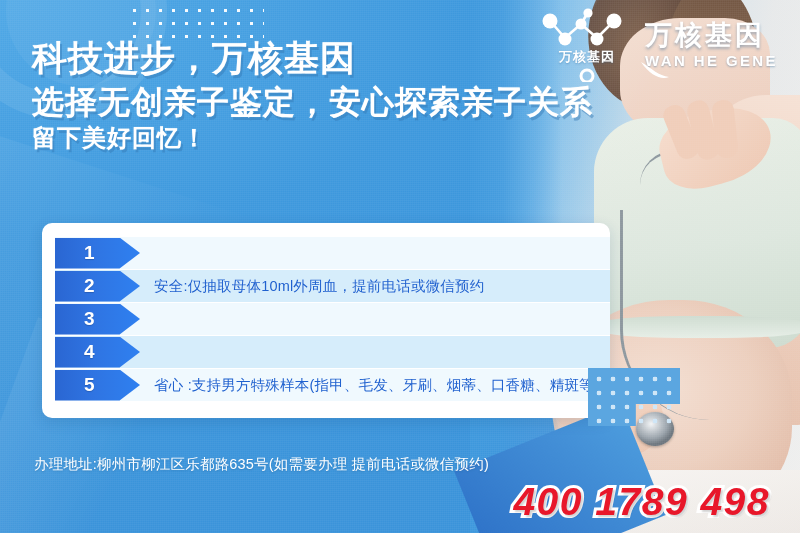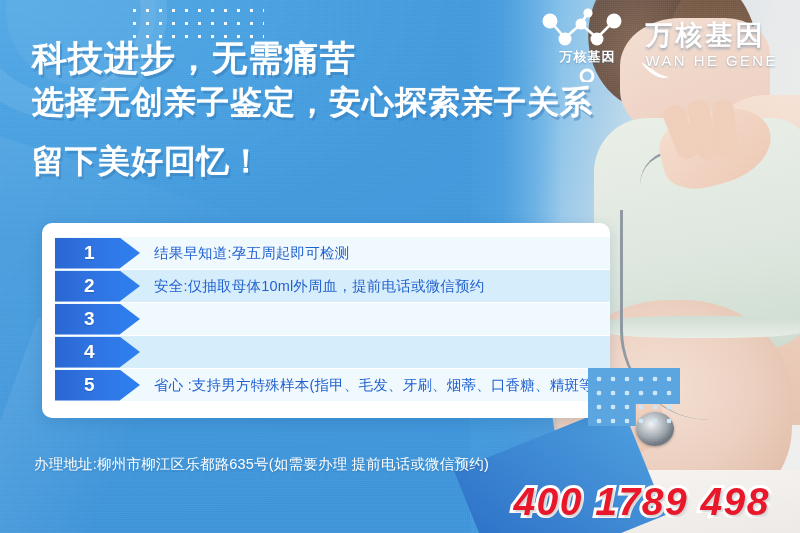--- a/index.html
+++ b/index.html
@@ -195,21 +195,21 @@
   .hl-line {
     color:#ffffff;
     font-weight:bold;
     letter-spacing:1px;
     line-height:1.04;
     text-shadow:2px 3px 0 rgba(50,120,180,.45), 0 0 1px rgba(255,255,255,.6);
     white-space:nowrap;
   }
   .hl1 { font-size:35px; position:relative; }
   .hl2 { font-size:32px; margin-top:12px;font-family:Liberation Mono, monospace; }
-  .hl3 { font-size:32px; margin-top:23px; }
+  .hl3 { font-size:24px; margin-top:4px; }
 
   
   .dotgrid {
     position:absolute;
     left:128px; top:4px;
     width:136px; height:42px;
     background-image:radial-gradient(#ffffff 1.6px, rgba(255,255,255,0) 1.9px);
     background-size:13px 13px;
     opacity:.95;
     z-index:7;
@@ -229,21 +229,21 @@
     text-align:center;
     color:#fff; font-size:13px; font-weight:bold; letter-spacing:1px;
     text-shadow:0 1px 2px rgba(30,90,140,.35);
   }
   .logo-words { display:flex; flex-direction:column; line-height:1; }
   .lw-cn {
     color:#fff; font-size:27px; font-weight:bold; letter-spacing:3px;
     text-shadow:0 2px 3px rgba(30,90,140,.4);
   }
   .lw-en {
-    color:#fff; font-size:15px; font-weight:normal; letter-spacing:2.4px;
+    color:#fff; font-size:15px; font-weight:bold; letter-spacing:2.4px;
     margin-top:4px;
     text-shadow:0 1px 2px rgba(30,90,140,.4);
   }
   .logo-swoosh { position:absolute; left:-6px; top:36px; }
 
   
   .card {
     position:absolute;
     left:42px; top:223px;
     width:568px; height:195px;
@@ -417,32 +417,31 @@
     <div class="logo-words" style="position:relative;">
       <svg class="logo-swoosh" width="34" height="30" viewBox="0 0 34 30" aria-hidden="true">
         <path d="M2 4 C12 10 20 18 30 19 C22 22 12 18 2 4 Z" fill="#ffffff"></path>
       </svg>
       <span class="lw-cn">万核基因</span>
       <span class="lw-en">WAN HE GENE</span>
     </div>
   </div>
 
   <div class="headline">
-    <div class="hl-line hl1">科技进步，无需痛苦</div>
+    <div class="hl-line hl1">科技进步，万核基因</div>
     <div class="hl-line hl2">选择无创亲子鉴定，安心探索亲子关系</div>
     <div class="hl-line hl3">留下美好回忆！</div>
   </div>
   <div class="dotgrid"></div>
 
   <div class="card">
     <div class="rows" id="rows">
         <div class="row odd">
           <div class="stripe"></div>
           <div class="chev">1</div>
-          <div class="row-text">结果早知道:孕五周起即可检测</div>
         </div>
         <div class="row even">
           <div class="stripe"></div>
           <div class="chev">2</div>
           <div class="row-text">安全:仅抽取母体10ml外周血，提前电话或微信预约</div>
         </div>
         <div class="row odd">
           <div class="stripe"></div>
           <div class="chev">3</div>
         </div>

